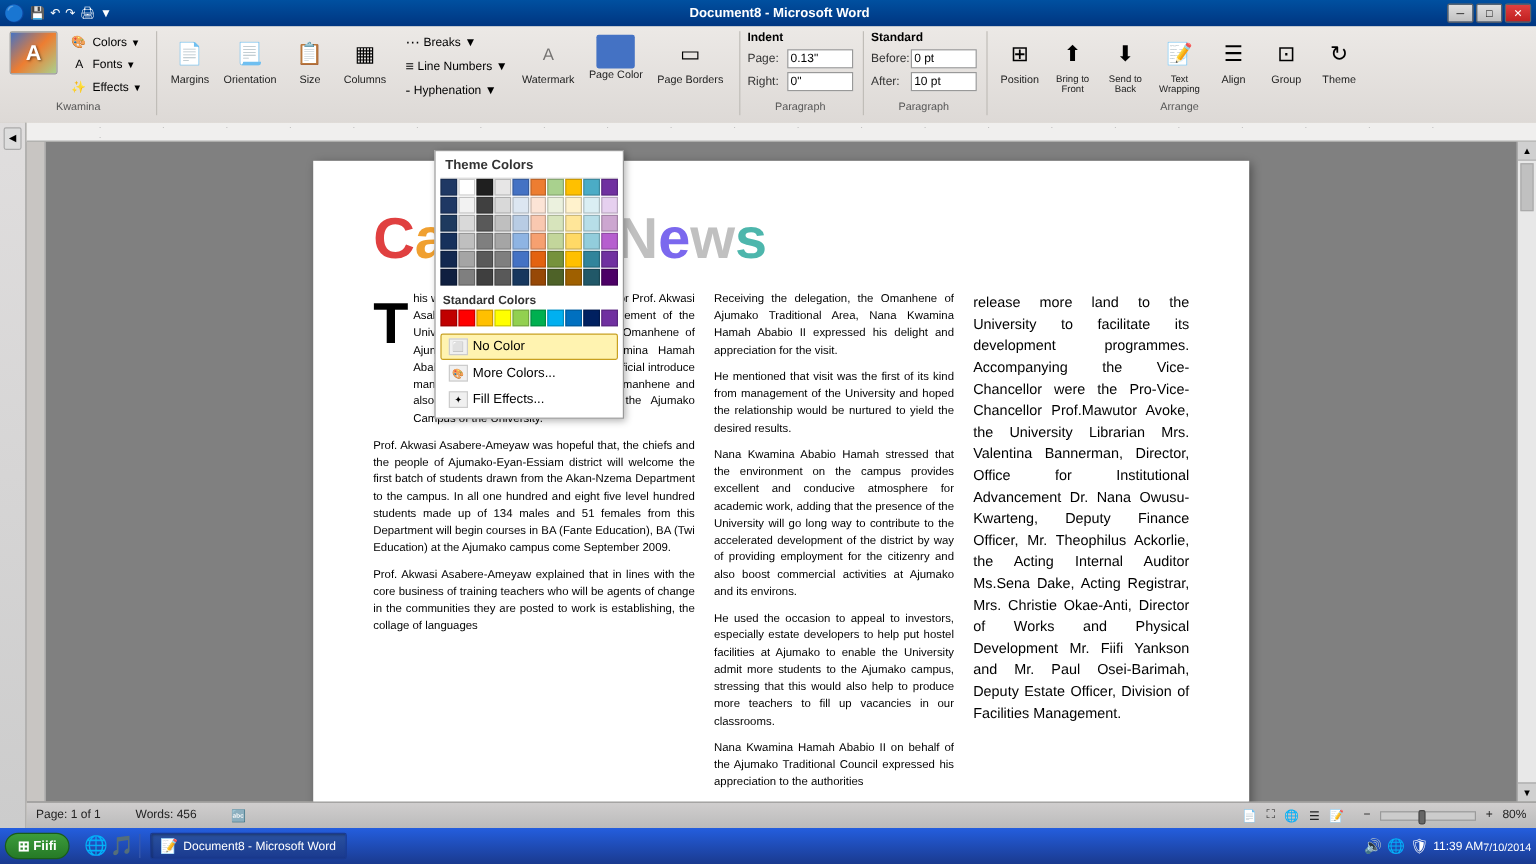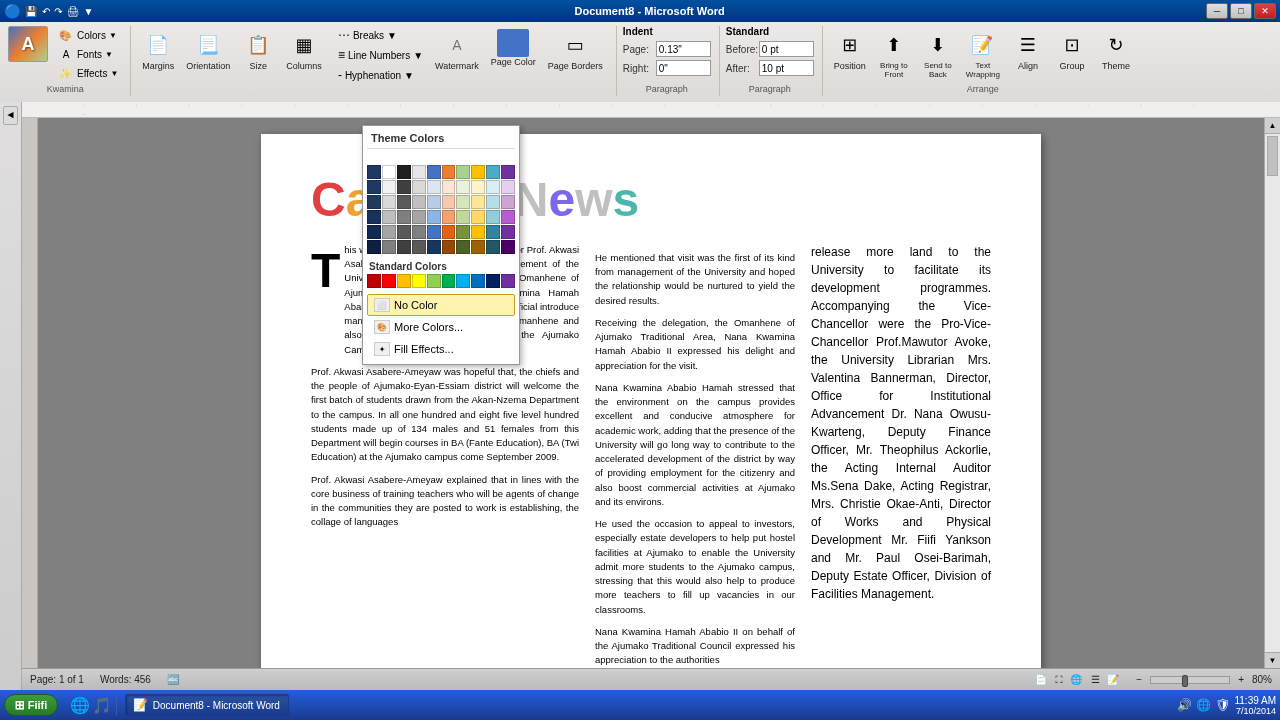--- a/index.html
+++ b/index.html
@@ -115,21 +115,21 @@
     .panel-tab {
       writing-mode: vertical-rl; transform: rotate(180deg);
       font-size: 9px; padding: 6px 2px; cursor: pointer;
       background: #ddd; border: 1px solid #aaa; border-radius: 2px;
     }
 
     
     .status-bar {
       height: 22px; background: linear-gradient(to bottom, #d0cece, #bbb);
       border-top: 1px solid #999; display: flex; align-items: center;
-      padding: 0 8px; gap: 16px; font-size: 10px; color: #222;
+      padding: 0 8px; gap: 29px; font-size: 10px; color: #222;
     }
     .status-right { margin-left: auto; display: flex; align-items: center; gap: 8px; }
 
     
     .taskbar {
       height: 30px; background: linear-gradient(to bottom, #245ede, #1a3a8f);
       display: flex; align-items: center; padding: 0 4px; gap: 4px;
     }
     .taskbar-start {
       width: 54px; height: 22px;
@@ -143,36 +143,36 @@
       background: linear-gradient(to bottom, #4a7acf, #2a52a0);
       border: 1px solid #1a3a8f; border-radius: 2px;
       display: flex; align-items: center; gap: 4px;
       font-size: 10px; color: white; cursor: pointer;
     }
     .taskbar-item.active {
       background: linear-gradient(to bottom, #2a52a0, #1a3a8f);
       box-shadow: inset 1px 1px 2px rgba(0,0,0,0.3);
     }
     .taskbar-icons { margin-left: auto; display: flex; align-items: center; gap: 4px; }
-    .taskbar-clock { display: flex; flex-direction: column; align-items: flex-end; }
+    .taskbar-clock { display: flex; align-items: flex-end; }
 
     
     .dropdown-panel {
       position: absolute;
       top: 125px; left: 362px;
       width: 158px;
       background: white;
       border: 1px solid #999;
       box-shadow: 2px 2px 6px rgba(0,0,0,0.3);
       z-index: 1000;
       padding: 4px;
     }
     .dropdown-title {
       font-size: 11px; font-weight: bold; color: #333;
-      padding: 2px 4px 4px 4px; border-bottom: 1px solid #ddd; margin-bottom: 16px;
+      padding: 2px 4px 4px 4px; border-bottom: 1px solid #ddd; margin-bottom: 0;
     }
     .color-grid { display: flex; flex-direction: column; gap: 1px; margin-bottom: 4px; }
     .color-row { display: flex; gap: 1px; }
     .color-swatch {
       width: 14px; height: 14px; border: 1px solid rgba(0,0,0,0.2);
       cursor: pointer; display: inline-block;
     }
     .section-label {
       font-size: 10px; font-weight: bold; color: #333;
       padding: 3px 2px 2px 2px;
@@ -384,22 +384,22 @@
               <div style="flex:1;font-size:9.5px;line-height:1.5;text-align:justify;">
                 <div style="display:flex;align-items:flex-start;">
                   <span class="large-T">T</span>
                   <p>his was announced by the Vice-Chancellor Prof. Akwasi Asabere-Ameyaw when he and management of the University paid a courtesy call on the Omanhene of Ajumako Traditional Area Nana Kwamina Hamah Ababio II at Ajumako on Wednesday to official introduce management of the University to the Omanhene and also announced plans to reactivate the Ajumako Campus of the University.</p>
                 </div>
                 <p>Prof. Akwasi Asabere-Ameyaw was hopeful that, the chiefs and the people of Ajumako-Eyan-Essiam district will welcome the first batch of students drawn from the Akan-Nzema Department to the campus. In all one hundred and eight five level hundred students made up of 134 males and 51 females from this Department will begin courses in BA (Fante Education), BA (Twi Education) at the Ajumako campus come September 2009.</p>
                 <p>Prof. Akwasi Asabere-Ameyaw explained that in lines with the core business of training teachers who will be agents of change in the communities they are posted to work is establishing, the collage of languages</p>
               </div>
 
               <div style="width:200px;">
+                <p style="font-size:9.5px;line-height:1.5;text-align:justify;">Receiving the delegation, the Omanhene of Ajumako Traditional Area, Nana Kwamina Hamah Ababio II expressed his delight and appreciation for the visit.</p>
                 <p style="font-size:9.5px;line-height:1.5;text-align:justify;margin-top:8px;">He mentioned that visit was the first of its kind from management of the University and hoped the relationship would be nurtured to yield the desired results.</p>
-                <p style="font-size:9.5px;line-height:1.5;text-align:justify;">Receiving the delegation, the Omanhene of Ajumako Traditional Area, Nana Kwamina Hamah Ababio II expressed his delight and appreciation for the visit.</p>
                 <p style="font-size:9.5px;line-height:1.5;text-align:justify;margin-top:8px;">Nana Kwamina Ababio Hamah stressed that the environment on the campus provides excellent and conducive atmosphere for academic work, adding that the presence of the University will go long way to contribute to the accelerated development of the district by way of providing employment for the citizenry and also boost commercial activities at Ajumako and its environs.</p>
                 <p style="font-size:9.5px;line-height:1.5;text-align:justify;margin-top:8px;">He used the occasion to appeal to investors, especially estate developers to help put hostel facilities at Ajumako to enable the University admit more students to the Ajumako campus, stressing that this would also help to produce more teachers to fill up vacancies in our classrooms.</p>
                 <p style="font-size:9.5px;line-height:1.5;text-align:justify;margin-top:8px;">Nana Kwamina Hamah Ababio II on behalf of the Ajumako Traditional Council expressed his appreciation to the authorities</p>
               </div>
 
               <div style="width:180px;">
                 <p style="font-size:12px;line-height:1.5;text-align:justify;">release more land to the University to facilitate its development programmes.
 
 Accompanying the Vice-Chancellor were the Pro-Vice-Chancellor Prof.Mawutor Avoke, the University Librarian Mrs. Valentina Bannerman, Director, Office for Institutional Advancement Dr. Nana Owusu- Kwarteng, Deputy Finance Officer, Mr. Theophilus Ackorlie, the Acting Internal Auditor Ms.Sena Dake, Acting Registrar, Mrs. Christie Okae-Anti, Director of Works and Physical Development Mr. Fiifi Yankson and Mr. Paul Osei-Barimah, Deputy Estate Officer, Division of Facilities Management.</p>
               </div>

